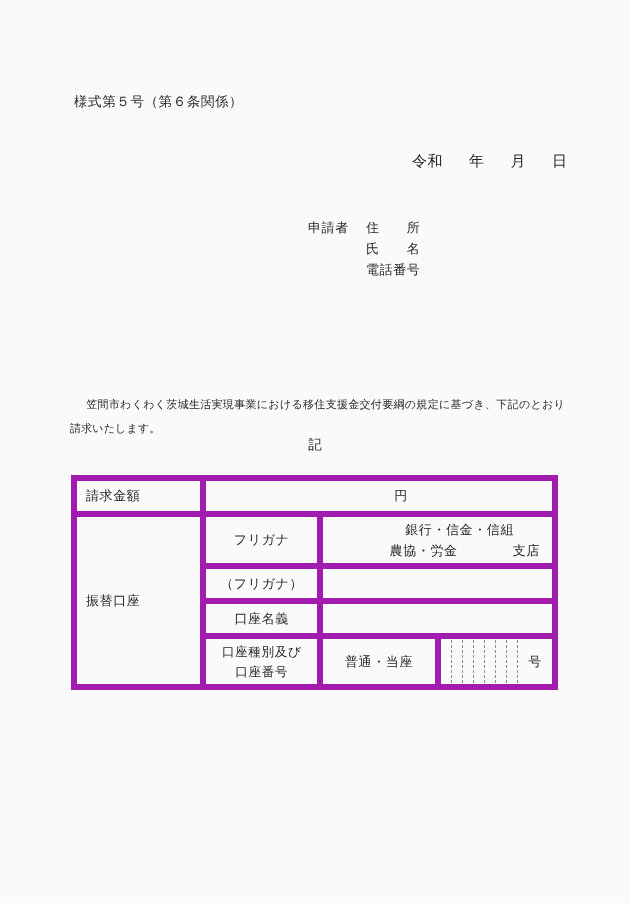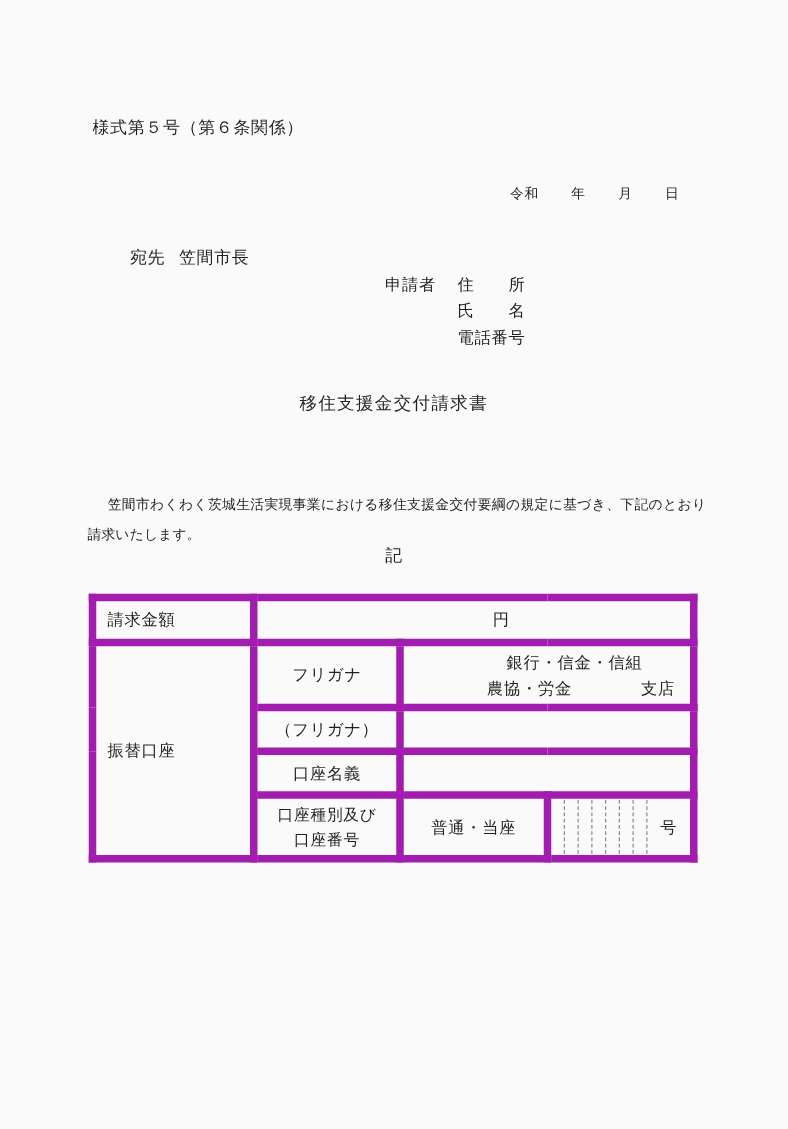--- a/index.html
+++ b/index.html
@@ -30,21 +30,21 @@
   
   .form-no {
     left: 74px;
     top: 93px;
     font-size: 13.5px;
     letter-spacing: 0.6px;
   }
   .date-line {
     left: 395px;
     top: 135px;
-    font-size: 11px;
+    font-size: 15px;
     letter-spacing: 0.5px;
   }
   .date-line .gap1 { display: inline-block; width: 26px; }
   .date-line .gap2 { display: inline-block; width: 26px; }
   .date-line .gap3 { display: inline-block; width: 26px; }
 
   .addressee {
     left: 88px;
     top: 181px;
     font-size: 13.5px;
@@ -188,31 +188,27 @@
 <body>
 
 <div class="page">
 
   <div class="abs jp form-no">様式第５号（第６条関係）</div>
 
   <div class="abs jp date-line">
     <span>令和</span><span class="gap1"></span><span>年</span><span class="gap2"></span><span>月</span><span class="gap3"></span><span>日</span>
   </div>
 
-  <div class="abs jp addressee">
-    <span>宛先</span><span class="sp"></span><span>笠間市長</span>
-  </div>
 
   <div class="applicant">
     <span class="applicant-row"><span class="applicant-label">申請者</span><span class="applicant-value">住　　所</span></span>
     <span class="applicant-row"><span class="applicant-label"></span><span class="applicant-value">氏　　名</span></span>
     <span class="applicant-row"><span class="applicant-label"></span><span class="applicant-value">電話番号</span></span>
   </div>
 
-  <div class="abs jp doc-title">移住支援金交付請求書</div>
 
   <div class="body-para"><span class="indent"></span><span>笠間市わくわく茨城生活実現事業における移住支援金交付要綱の規定に基づき、下記のとおり請求いたします。</span></div>
 
   <div class="abs jp ki-mark">記</div>
 
   <table class="form-table">
     <tbody>
       <tr class="row-amount">
         <td class="c-amountlabel label-left">請求金額</td>
         <td class="yen-cell" colspan="3">

